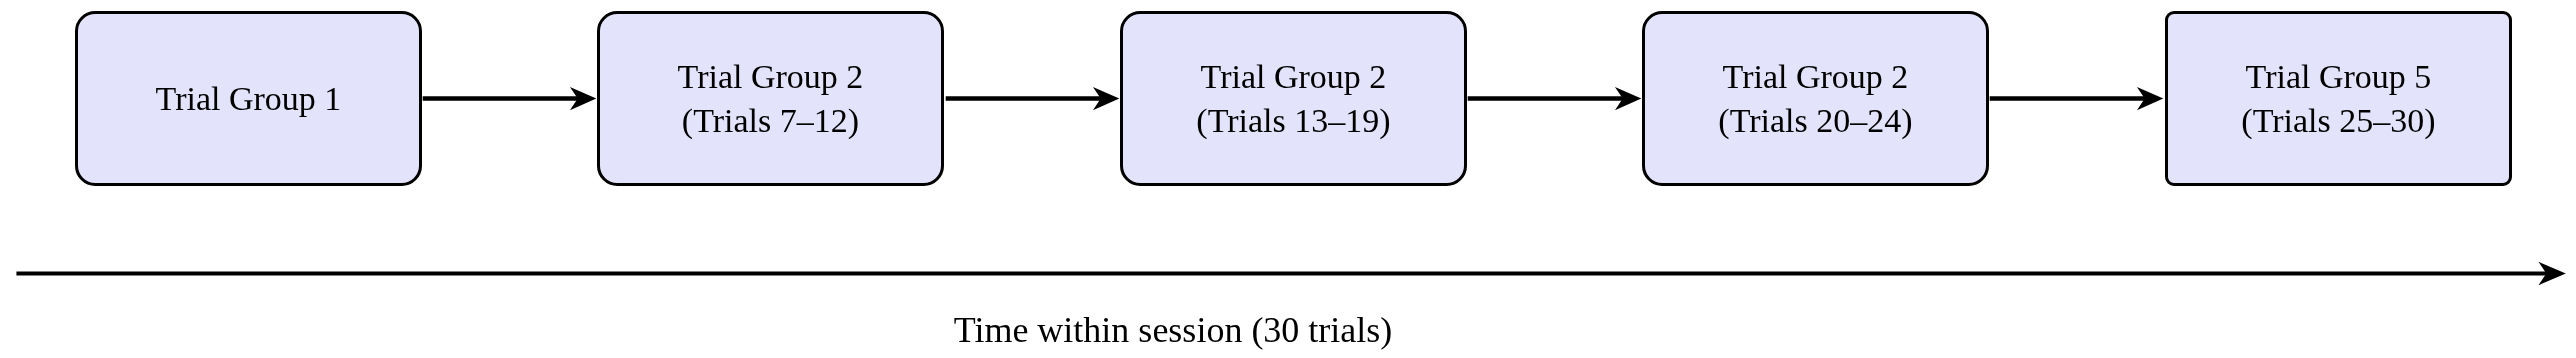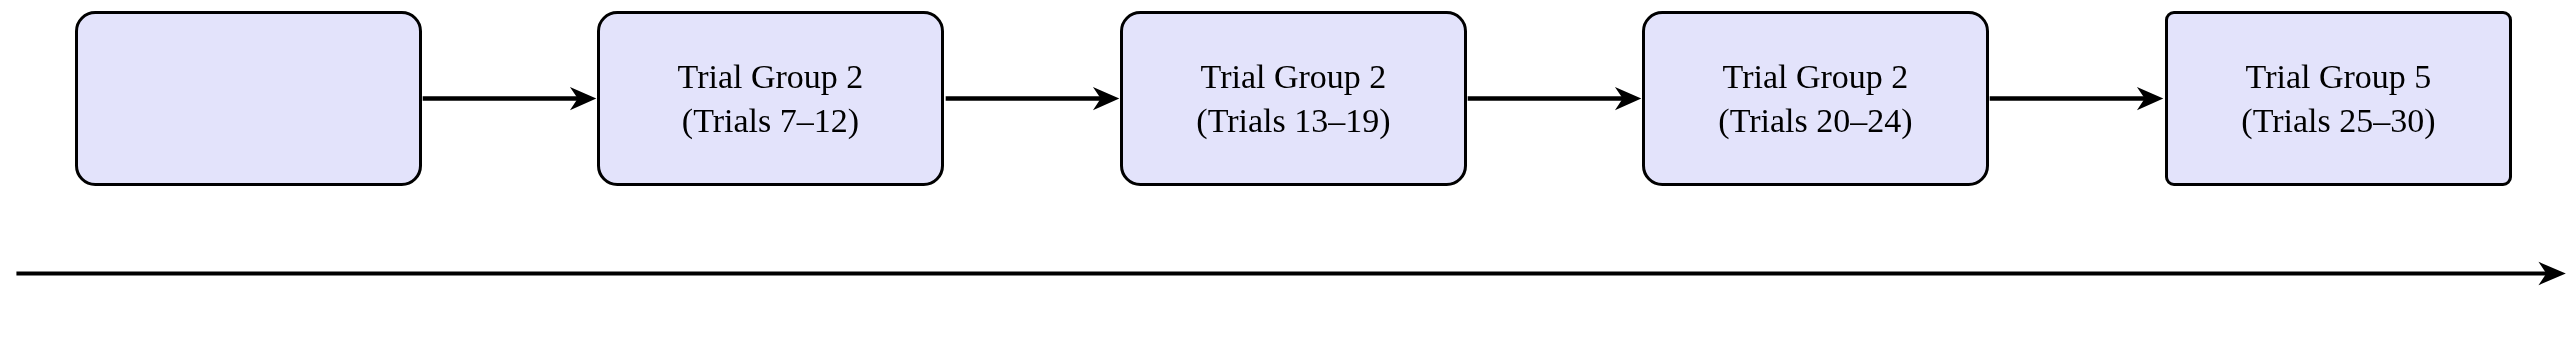--- a/index.html
+++ b/index.html
@@ -71,20 +71,21 @@
     line-height: 39px;
     white-space: nowrap;
   }
 </style>
 </head>
 <body>
 
 <div id="canvas">
 
   <div class="trial-box box-1">
+    <span class="box-title">Trial Group 1</span>
   </div>
 
   <div class="trial-box box-2">
     <span class="box-title">Trial Group 2</span>
     <span class="box-subtitle">(Trials 7–12)</span>
   </div>
 
   <div class="trial-box box-3">
     <span class="box-title">Trial Group 2</span>
     <span class="box-subtitle">(Trials 13–19)</span>
@@ -115,15 +116,16 @@
   <svg class="connector conn-4" viewBox="0 0 224 40" aria-hidden="true">
     <line x1="0" y1="20" x2="208" y2="20" stroke="#000000" stroke-width="6"></line>
     <path d="M224,20 L190,5 L200,20 L190,35 Z" fill="#000000"></path>
   </svg>
 
   <svg class="timeline-svg" viewBox="0 0 3294 52" aria-hidden="true">
     <line x1="21" y1="26" x2="3262" y2="26" stroke="#000000" stroke-width="5"></line>
     <path d="M3281,26 L3246,11 L3256,26 L3246,41 Z" fill="#000000"></path>
   </svg>
 
+  <div class="timeline-label">Time within session (30 trials)</div>
 
 </div>
 
 
 </body></html>

